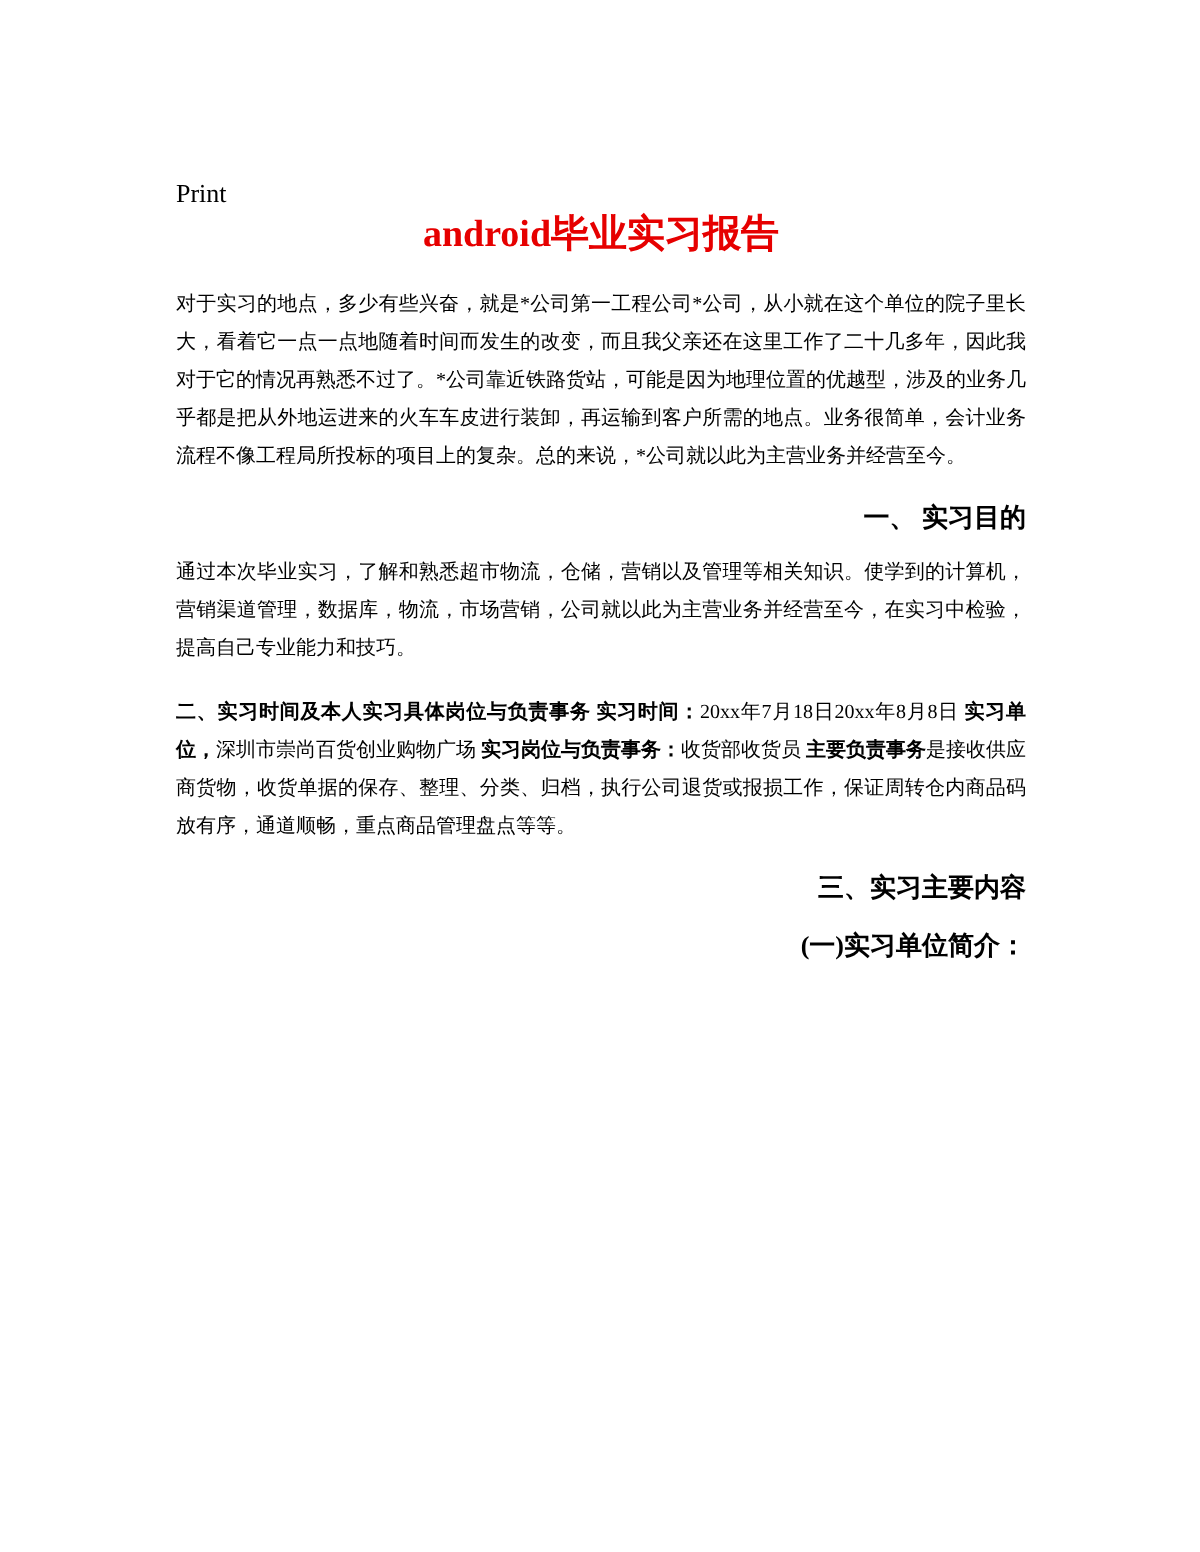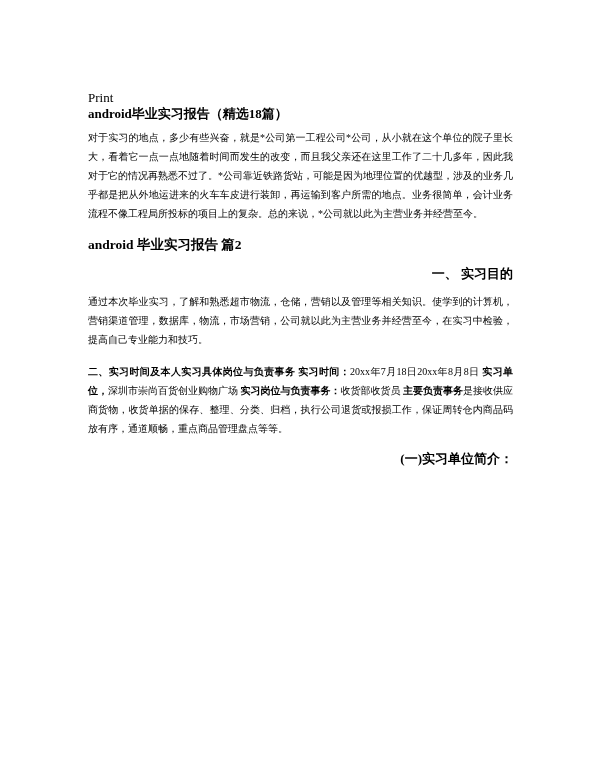--- a/index.html
+++ b/index.html
@@ -64,33 +64,33 @@
     .seg { font-weight: 400; }
     .seg.bold { font-weight: 700; }
   </style>
 </head>
 <body>
 
 <div class="page">
 
   <a class="print-link">Print</a>
 
+  <h1 class="doc-title" style="color: rgb(230, 0, 0);">android毕业实习报告</h1>
 
-  <h2 class="doc-subtitle">android毕业实习报告（精选18篇）</h2>
 
 
   <p class="body-text">对于实习的地点，多少有些兴奋，就是*公司第一工程公司*公司，从小就在这个单位的院子里长大，看着它一点一点地随着时间而发生的改变，而且我父亲还在这里工作了二十几多年，因此我对于它的情况再熟悉不过了。*公司靠近铁路货站，可能是因为地理位置的优越型，涉及的业务几乎都是把从外地运进来的火车车皮进行装卸，再运输到客户所需的地点。业务很简单，会计业务流程不像工程局所投标的项目上的复杂。总的来说，*公司就以此为主营业务并经营至今。</p>
 
 
-  <h3 class="section-heading">android 毕业实习报告 篇2</h3>
 
   <h4 class="sub-heading">一、 实习目的</h4>
 
   <p class="body-text">通过本次毕业实习，了解和熟悉超市物流，仓储，营销以及管理等相关知识。使学到的计算机，营销渠道管理，数据库，物流，市场营销，公司就以此为主营业务并经营至今，在实习中检验，提高自己专业能力和技巧。</p>
 
   <p class="body-text" id="time-paragraph"><span class="seg bold">二、实习时间及本人实习具体岗位与负责事务 </span><span class="seg bold">实习时间：</span><span class="seg">20xx年7月18日20xx年8月8日 </span><span class="seg bold">实习单位，</span><span class="seg">深圳市崇尚百货创业购物广场 </span><span class="seg bold">实习岗位与负责事务：</span><span class="seg">收货部收货员 </span><span class="seg bold">主要负责事务</span><span class="seg">是接收供应商货物，收货单据的保存、整理、分类、归档，执行公司退货或报损工作，保证周转仓内商品码放有序，通道顺畅，重点商品管理盘点等等。</span></p>
 
+  <h4 class="sub-heading">三、实习主要内容</h4>
 
   <h4 class="sub-heading">(一)实习单位简介：</h4>
 
   
 
 </div>
 
 </body></html>

